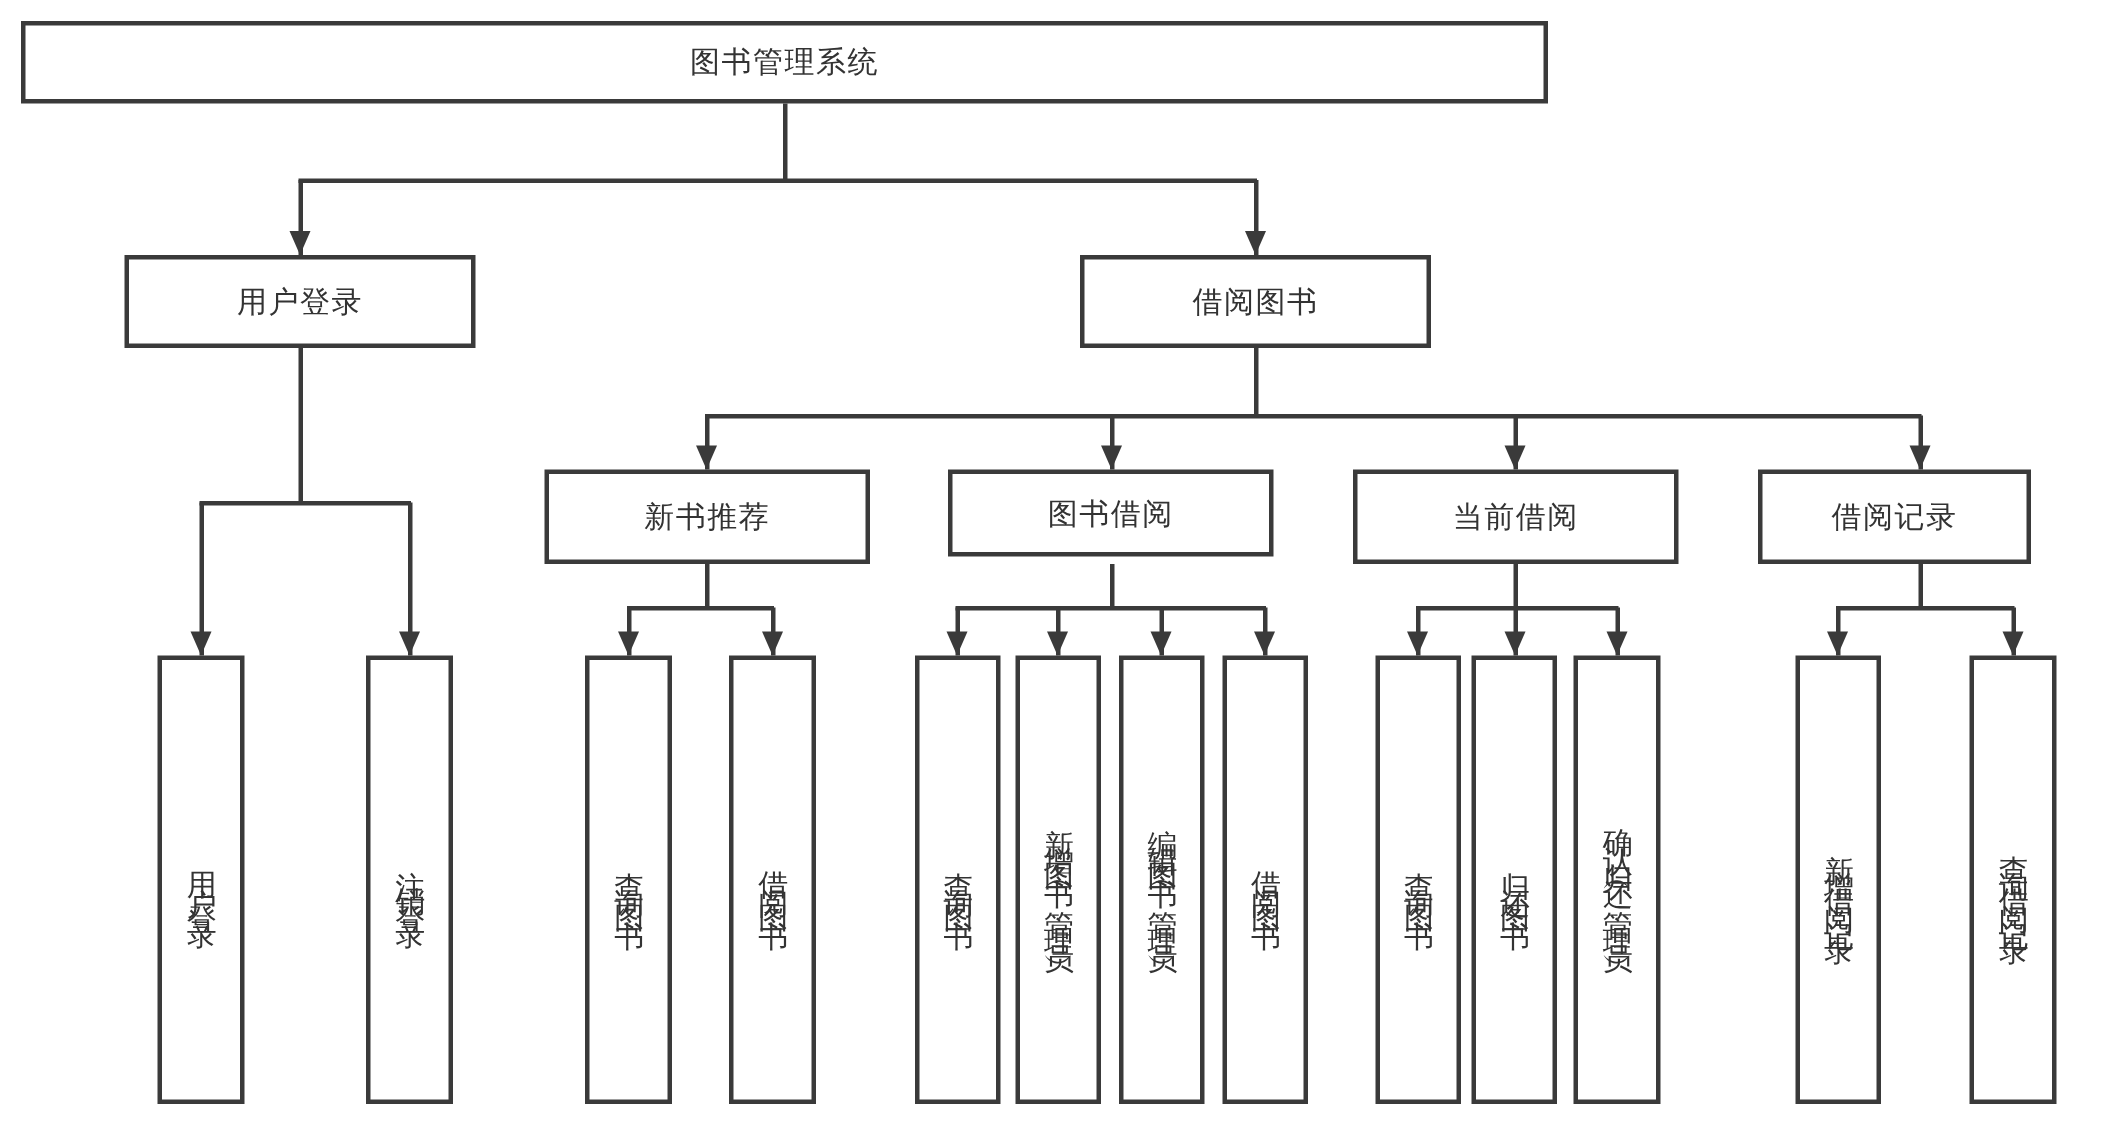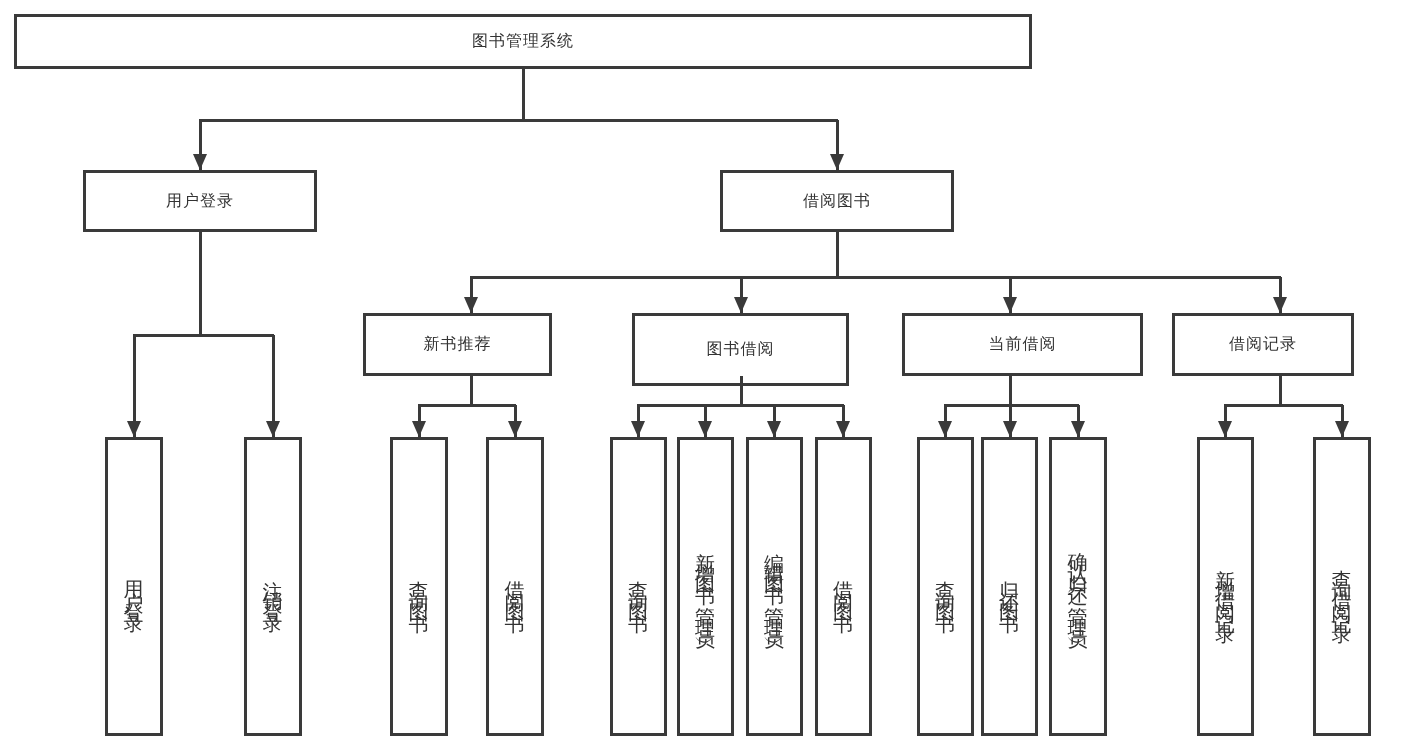--- a/index.html
+++ b/index.html
@@ -4,21 +4,21 @@
 <style>
   html,body{margin:0;padding:0;background:#ffffff;}
   #canvas{
     position:relative;width:1405px;height:747px;background:#ffffff;overflow:hidden;
     font-family:"Liberation Sans","DejaVu Sans",sans-serif;
   }
   .box{
     position:absolute;background:#ffffff;border:3px solid #3a3a3a;box-sizing:border-box;
     display:flex;align-items:center;justify-content:center;color:#333333;
   }
-  .hnode{font-size:16px;letter-spacing:1px;}
+  .hnode{font-size:20px;letter-spacing:1px;}
   .vnode span{
     writing-mode:vertical-rl;text-orientation:mixed;font-size:20px;
     letter-spacing:11px;line-height:1.1;white-space:nowrap;
   }
   .line{position:absolute;background:#3a3a3a;}
   .arrow{
     position:absolute;width:0;height:0;
     border-left:7px solid transparent;border-right:7px solid transparent;
     border-top:16px solid #3a3a3a;
   }
@@ -36,27 +36,27 @@
     <span>图书管理系统</span>
   </div>
 
   <div class="box hnode" style="left:83px;top:170px;width:234px;height:62px">
     <span>用户登录</span>
   </div>
   <div class="box hnode" style="left:720px;top:170px;width:234px;height:62px">
     <span>借阅图书</span>
   </div>
 
-  <div class="box hnode" style="left:363px;top:313px;width:189px;height:63px">
+  <div class="box hnode" style="left:363px;top:313px;width:217px;height:63px">
     <span>新书推荐</span>
   </div>
-  <div class="box hnode" style="left:632px;top:313px;width:217px;height:73px">
+  <div class="box hnode" style="left:632px;top:313px;width:217px;height:58px">
     <span>图书借阅</span>
   </div>
-  <div class="box hnode" style="left:902px;top:313px;width:241px;height:63px">
+  <div class="box hnode" style="left:902px;top:313px;width:217px;height:63px">
     <span>当前借阅</span>
   </div>
   <div class="box hnode" style="left:1172px;top:313px;width:182px;height:63px">
     <span>借阅记录</span>
   </div>
 
   <div class="box vnode" style="left:105px;top:437px;width:58px;height:299px">
     <span>用户登录</span>
   </div>
   <div class="box vnode" style="left:244px;top:437px;width:58px;height:299px">

